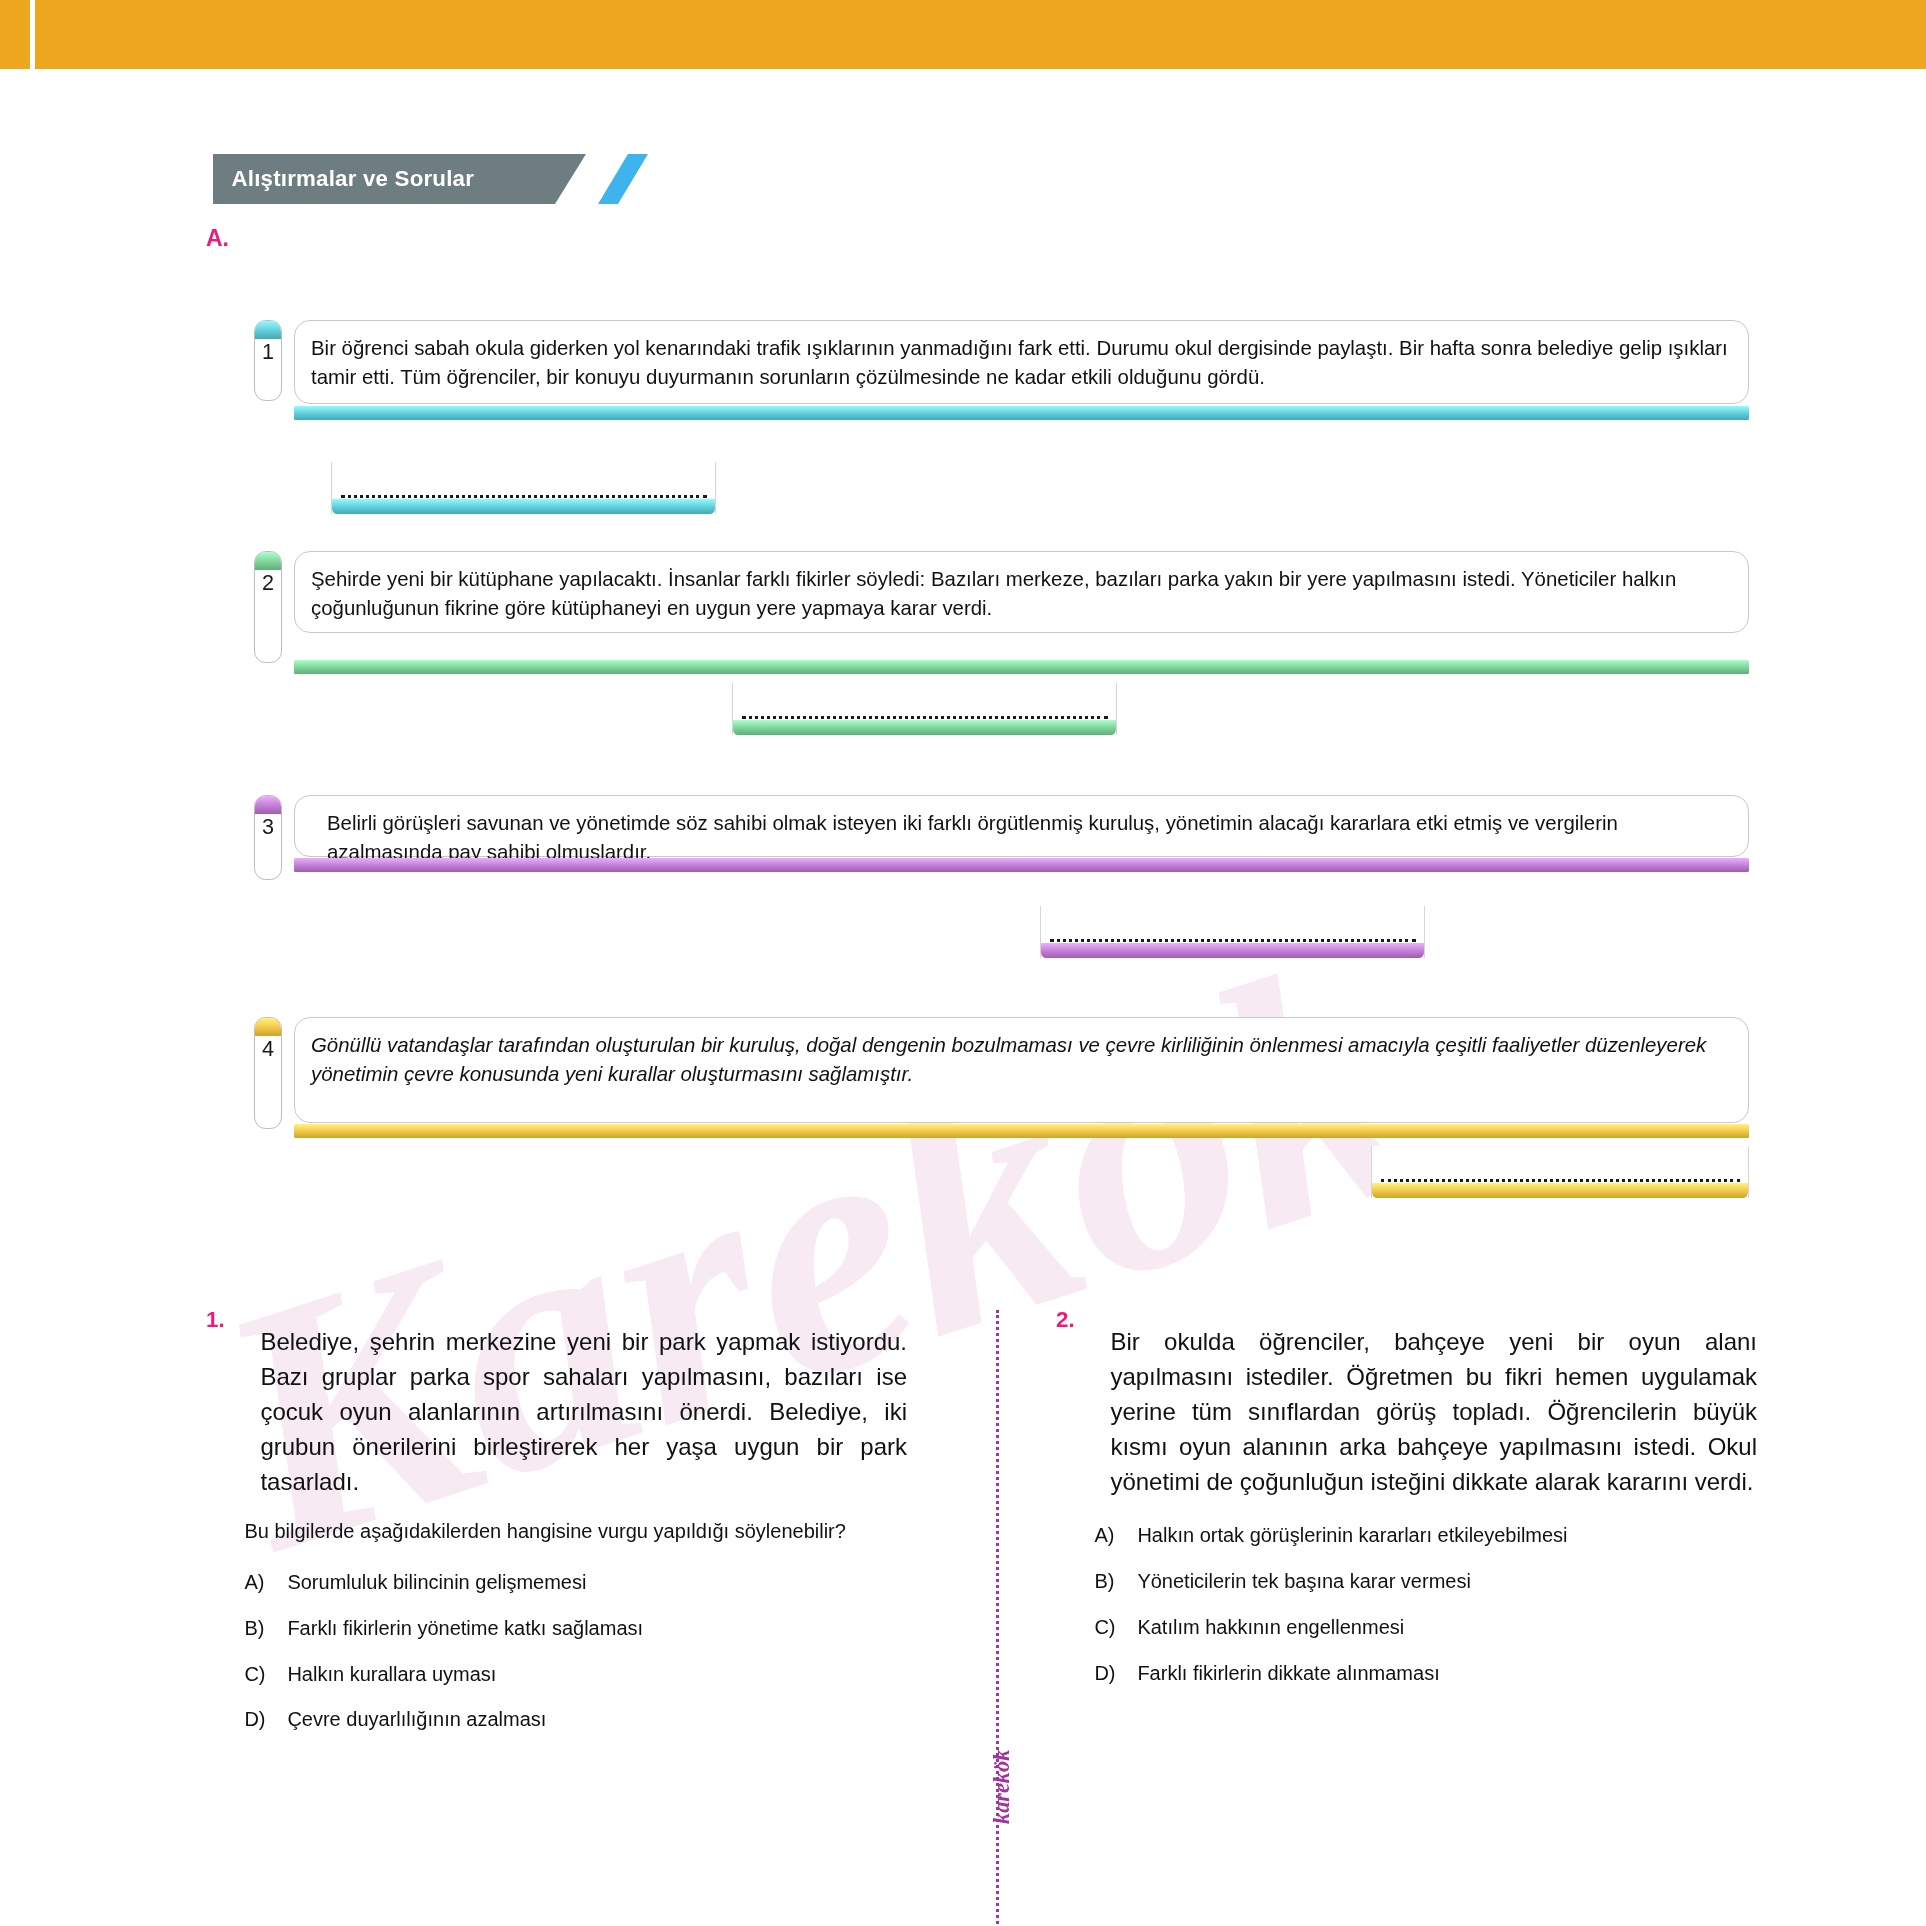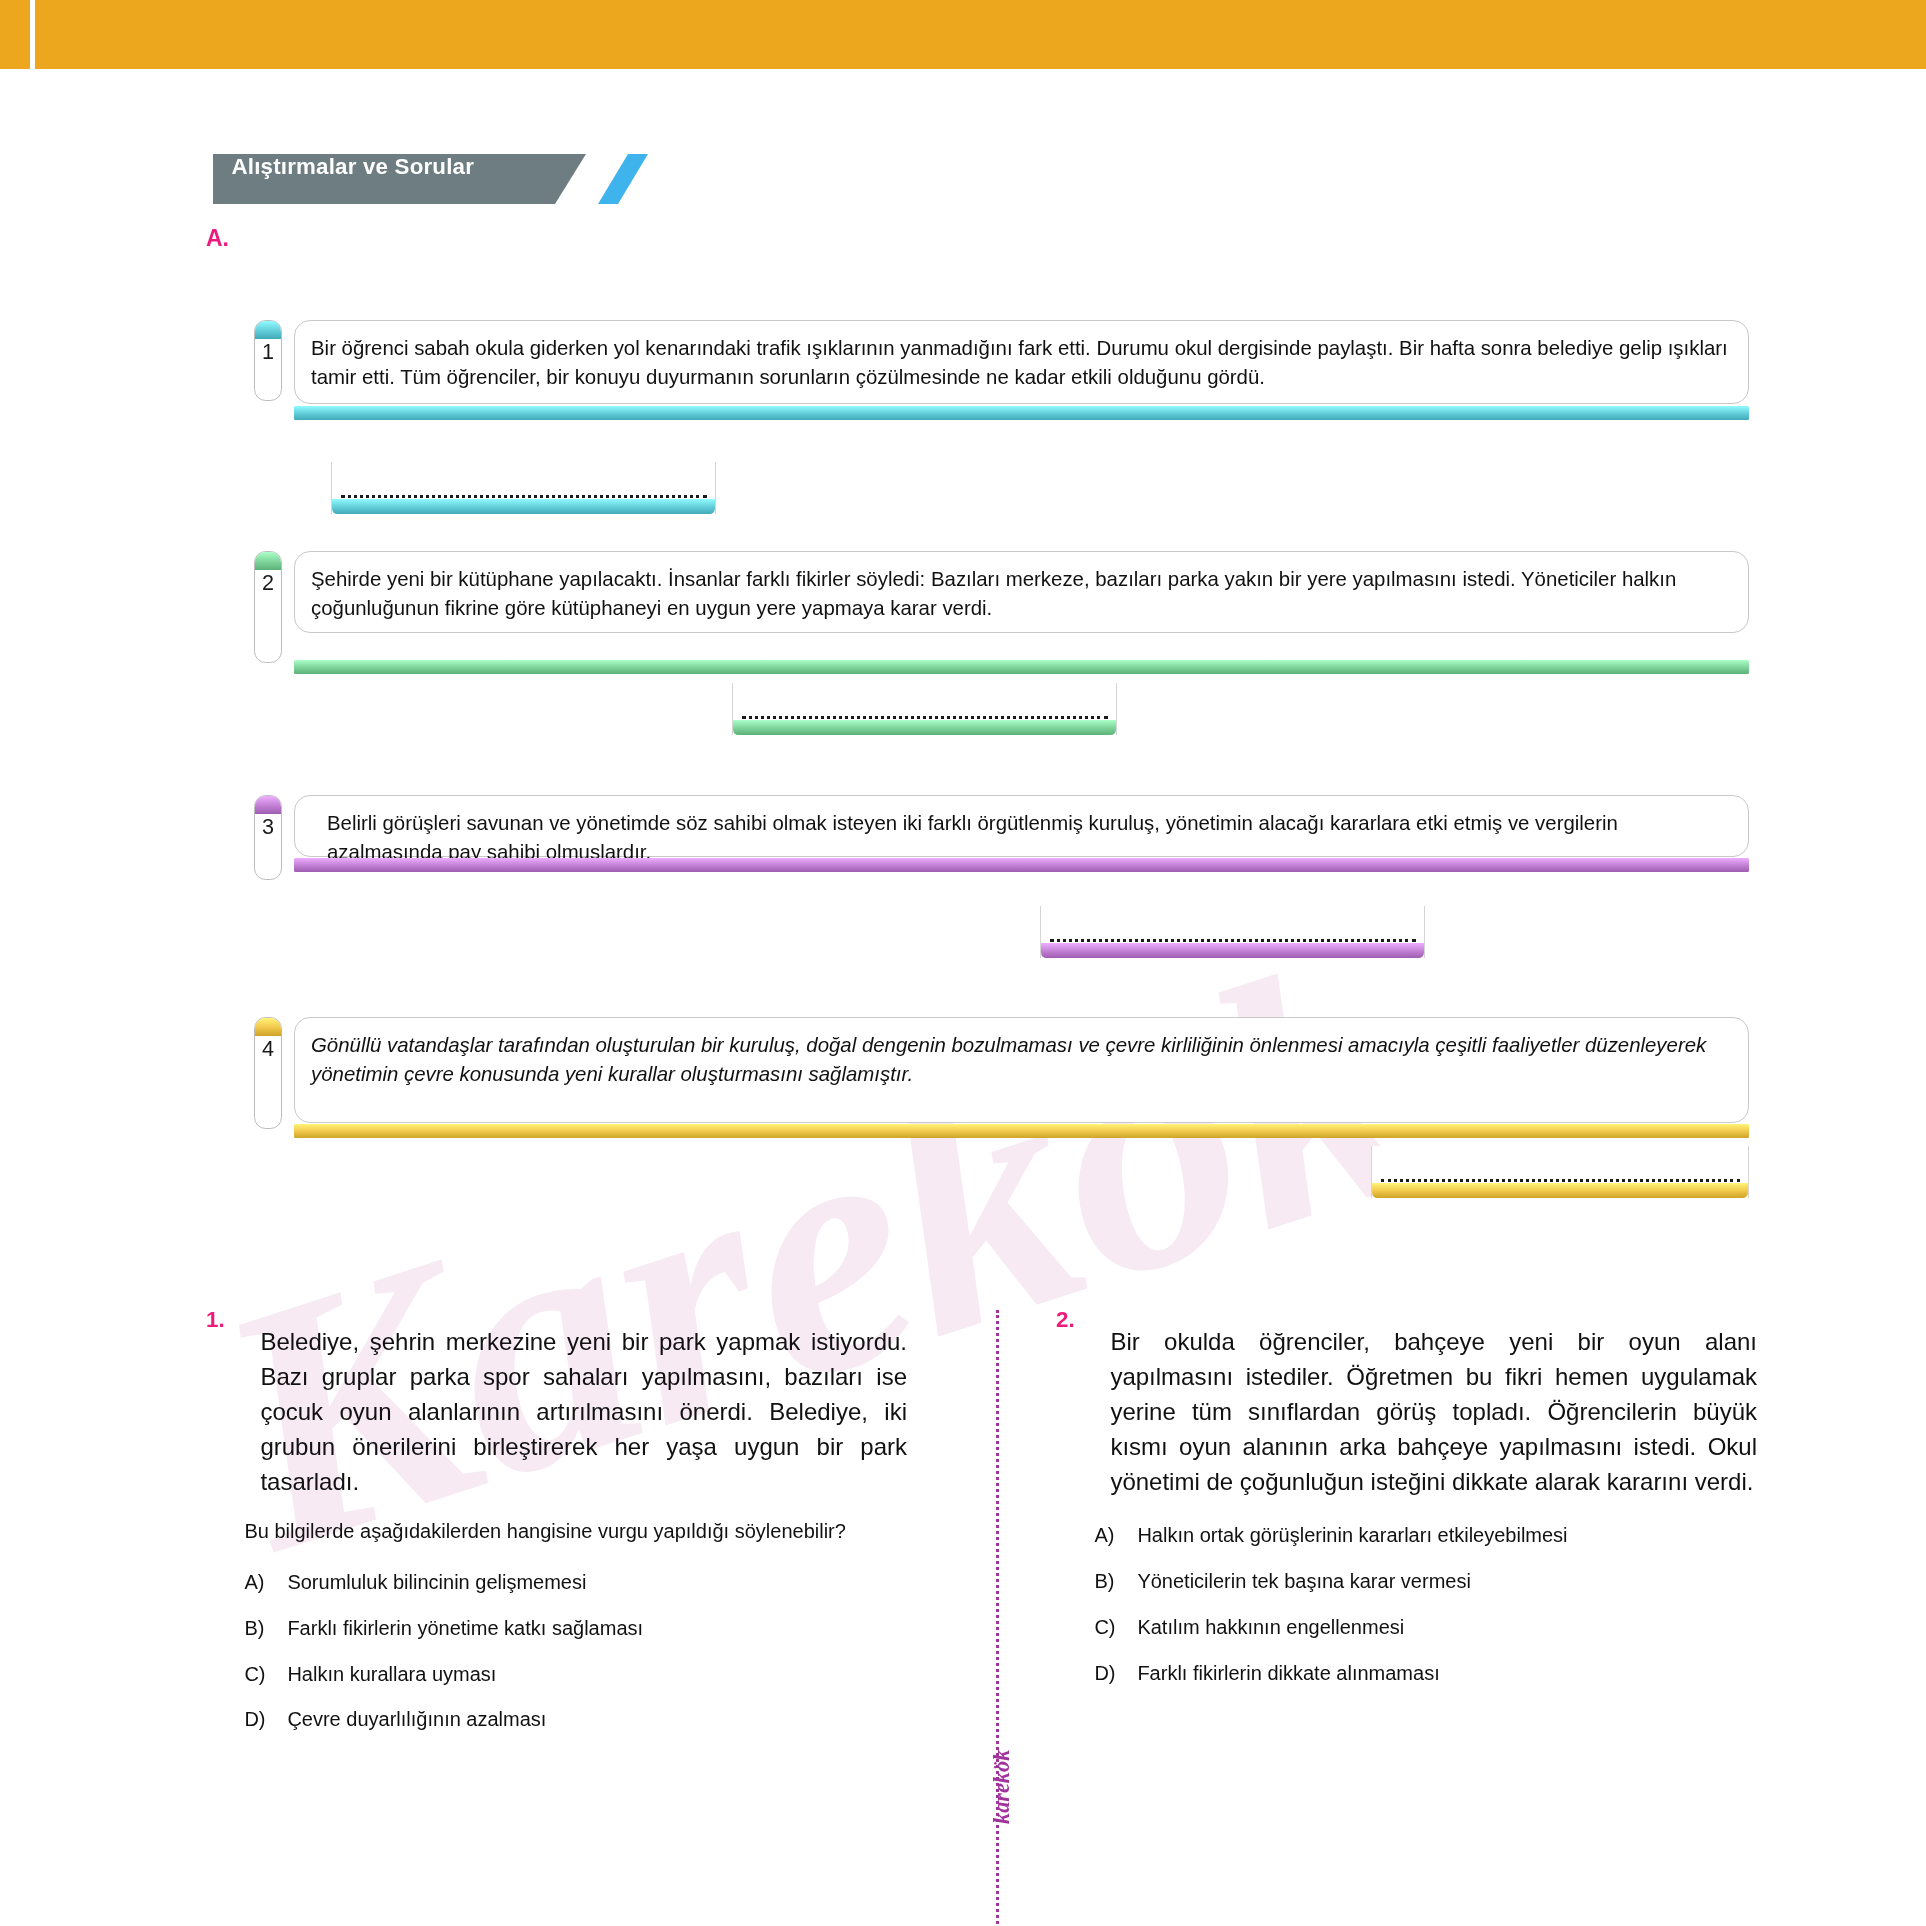--- a/index.html
+++ b/index.html
@@ -13,21 +13,21 @@
 
   
   .watermark{position:absolute;left:293px;top:1040px;width:1387px;height:925px;
     font-family:"Liberation Serif",serif;font-size:347px;font-weight:bold;font-style:italic;
     color:#f7eaf3;transform:rotate(-18deg);white-space:nowrap;pointer-events:none;
     user-select:none;overflow:hidden;line-height:1;}
 
   
   .banner-wrap{position:absolute;left:213px;top:154px;height:50px;}
   .banner{position:relative;height:50px;width:373px;background:#6e7d82;
-    clip-path:polygon(0 0,373px 0,342px 50px,0 50px);display:flex;align-items:flex-start;}
+    clip-path:polygon(0 0,373px 0,342px 50px,0 50px);display:flex;align-items:center;}
   .banner-label{color:#ffffff;font-size:22.3px;font-weight:bold;padding-left:18.5px;
     letter-spacing:0.2px;white-space:nowrap;}
   .banner-slash{position:absolute;left:385px;top:0;width:50px;height:50px;background:#3fb3ec;
     clip-path:polygon(30px 0,50px 0,20px 50px,0 50px);}
 
   
   .part-a{position:absolute;left:206px;top:227px;width:1541px;display:flex;gap:14px;align-items:flex-start;}
   .part-a-letter{color:#ec1c7d;font-size:23px;font-weight:bold;line-height:1;}
   .part-a-text{color:#111111;font-size:21.6px;font-weight:bold;line-height:1.25;}
 

